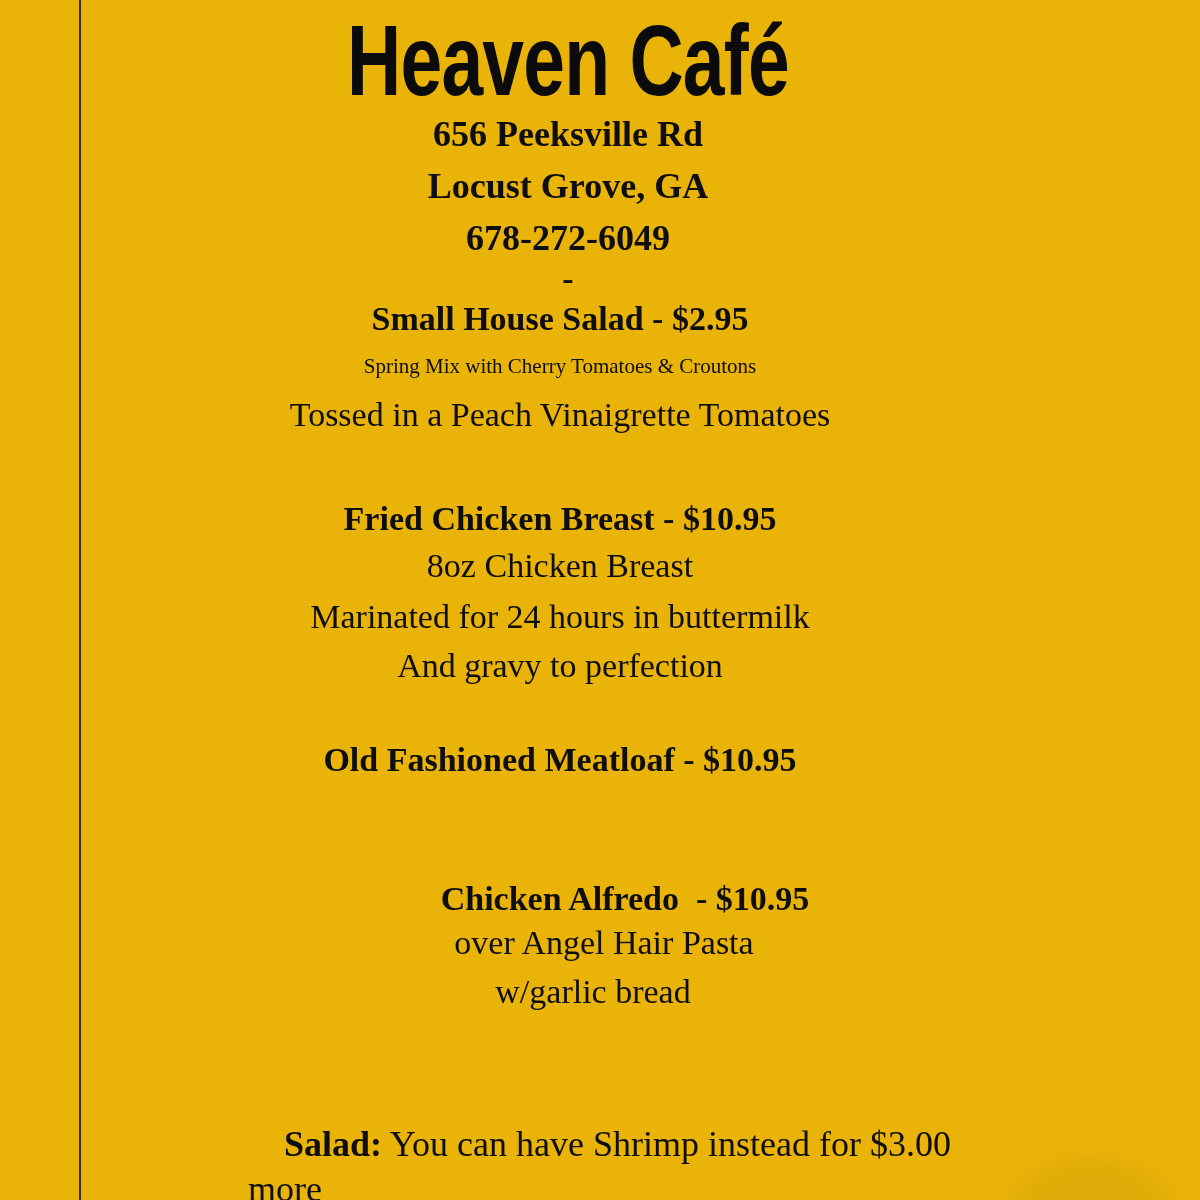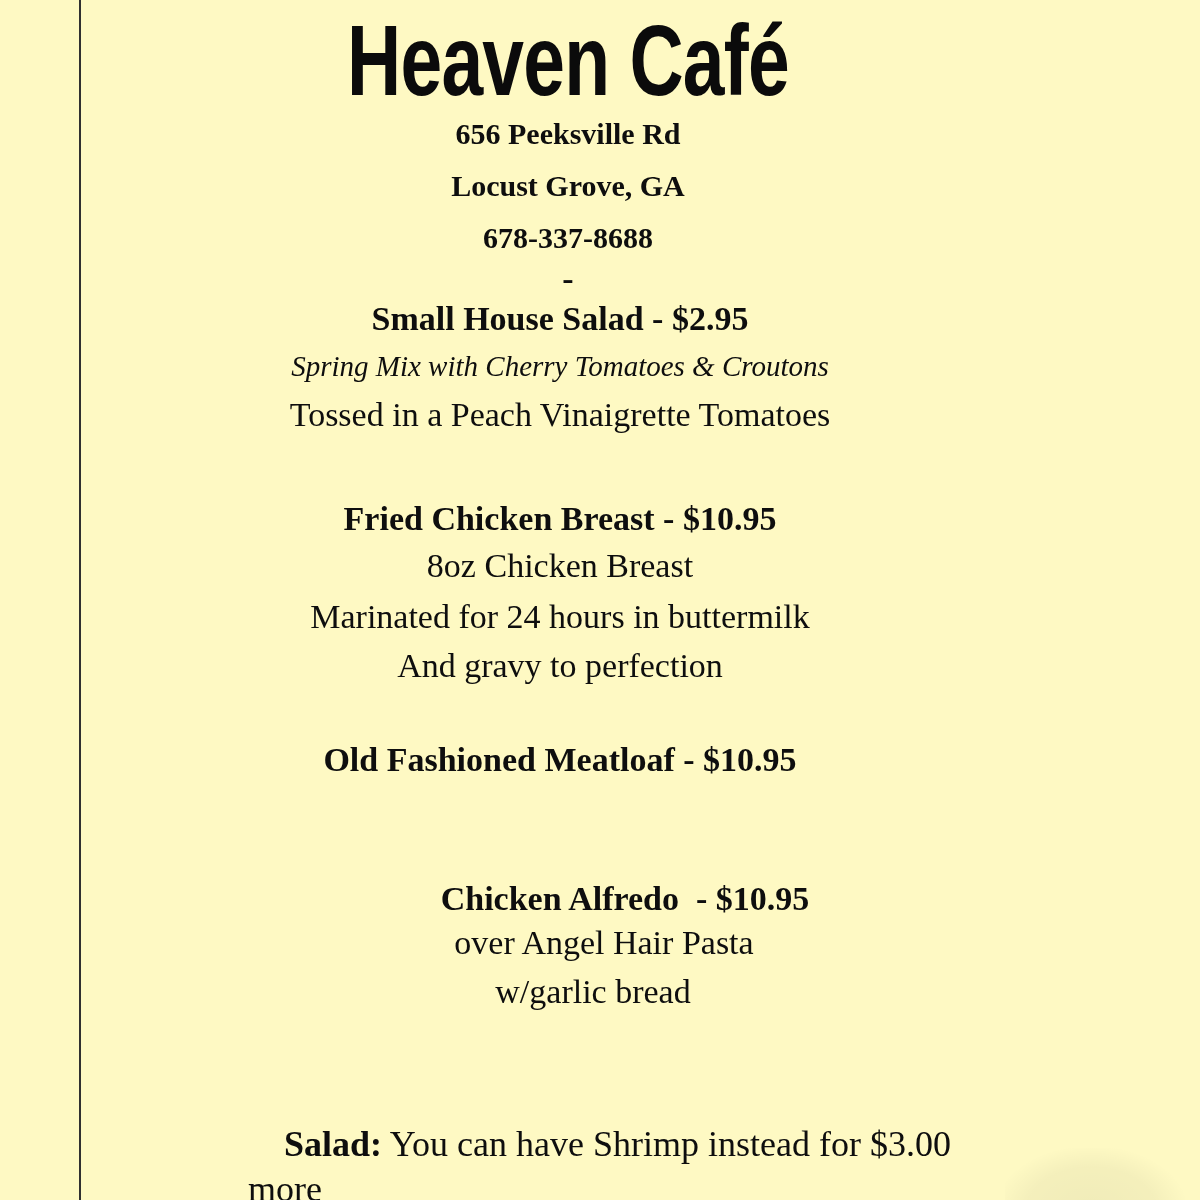--- a/index.html
+++ b/index.html
@@ -1,20 +1,20 @@
 <!DOCTYPE html>
 <html><head>
 <meta charset="utf-8">
 <style>
   html, body { margin: 0; padding: 0; background: #ffffff; }
   .page {
     position: relative;
     width: 1200px;
     height: 1200px;
-    background: #fef9c3;
+    background: #eab308;
     overflow: hidden;
     color: #0e0e0e;
     font-family: "Liberation Serif", serif;
   }
   .edge-rule {
     position: absolute;
     left: 79px;
     top: 0;
     width: 2px;
     height: 1200px;
@@ -28,40 +28,40 @@
     white-space: pre-wrap;
     font-size: 34px;
     line-height: 34px;
   }
   .hdr-line {
     position: absolute;
     left: 0;
     width: 1136px;
     text-align: center;
     white-space: pre-wrap;
-    font-size: 30px;
+    font-size: 36px;
     line-height: 40px;
     font-weight: bold;
   }
   .title {
     position: absolute;
     left: 0;
     top: 10px;
     width: 1136px;
     text-align: center;
     font-family: "Liberation Sans", sans-serif;
     font-weight: bold;
     font-size: 100px;
     line-height: 100px;
     transform: scaleX(0.75);
     letter-spacing: -1px;
     color: #0b0b0b;
   }
   .b { font-weight: bold; }
-  .small { font-size: 29px; line-height: 29px; font-style: italic; }
+  .small { font-size: 21px; line-height: 29px; }
   .note {
     position: absolute;
     left: 248px;
     top: 1077px;
     width: 722px;
     text-align: left;
     font-size: 36px;
     line-height: 45px;
     text-indent: 14px;
     white-space: pre-wrap;
@@ -83,21 +83,21 @@
 <body>
 
 <div class="page">
 
   <div class="edge-rule"></div>
 
   <div class="title">Heaven Café</div>
 
   <div class="hdr-line" style="top:114px">656 Peeksville Rd</div>
   <div class="hdr-line" style="top:166px">Locust Grove, GA</div>
-  <div class="hdr-line" style="top:218px">678-337-8688</div>
+  <div class="hdr-line" style="top:218px">678-272-6049</div>
 
   <div class="line b" style="top:262px;left:8px">-</div>
 
   <div class="line b" style="top:302px">Small House Salad - $2.95</div>
   <div class="line small" style="top:352px">Spring Mix with Cherry Tomatoes &amp; Croutons</div>
   <div class="line" style="top:398px">Tossed in a Peach Vinaigrette Tomatoes</div>
 
   <div class="line b" style="top:502px">Fried Chicken Breast - $10.95</div>
   <div class="line" style="top:549px">8oz Chicken Breast</div>
   <div class="line" style="top:600px">Marinated for 24 hours in buttermilk</div>

